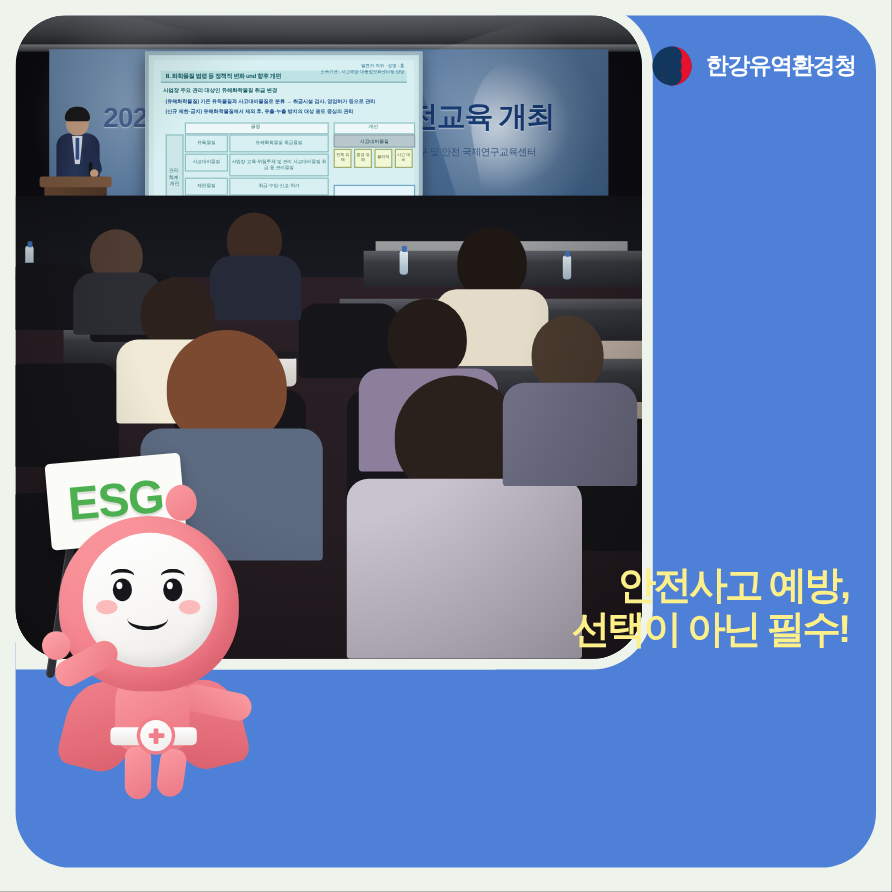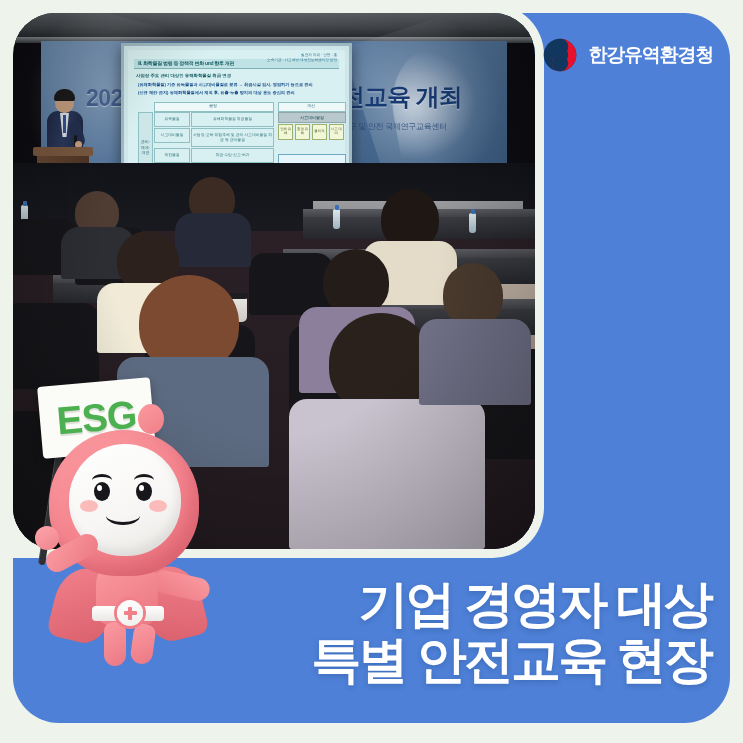--- a/index.html
+++ b/index.html
@@ -388,23 +388,23 @@
       <circle cx="50" cy="50" r="48" fill="#12375e"></circle>
       <path d="M50 2a48 48 0 0 1 0 96 24 24 0 0 1 0-48 24 24 0 0 0 0-48z" fill="#e8112d"></path>
       <circle cx="50" cy="26" r="24" fill="#12375e"></circle>
       <circle cx="50" cy="74" r="24" fill="#12375e"></circle>
       <path d="M50 26a24 24 0 0 1 0 48" fill="#12375e"></path>
       <circle cx="50" cy="50" r="13" fill="#12375e"></circle>
     </svg>
     <span class="agency-name">한강유역환경청</span>
   </div>
 
-
-  <div class="main-title">기업 경영자 대상
-특별 안전교육 현장</div>
+  <div class="sub-copy">안전사고 예방,
+선택이 아닌 필수!</div>
+
 
   <div class="mascot">
     <div class="m-pole"></div>
     <div class="m-sign">
       <span class="m-sign-txt">ESG</span>
     </div>
     <div class="m-earL"></div>
     <div class="m-capeL"></div>
     <div class="m-capeR"></div>
     <div class="m-armR"></div>

